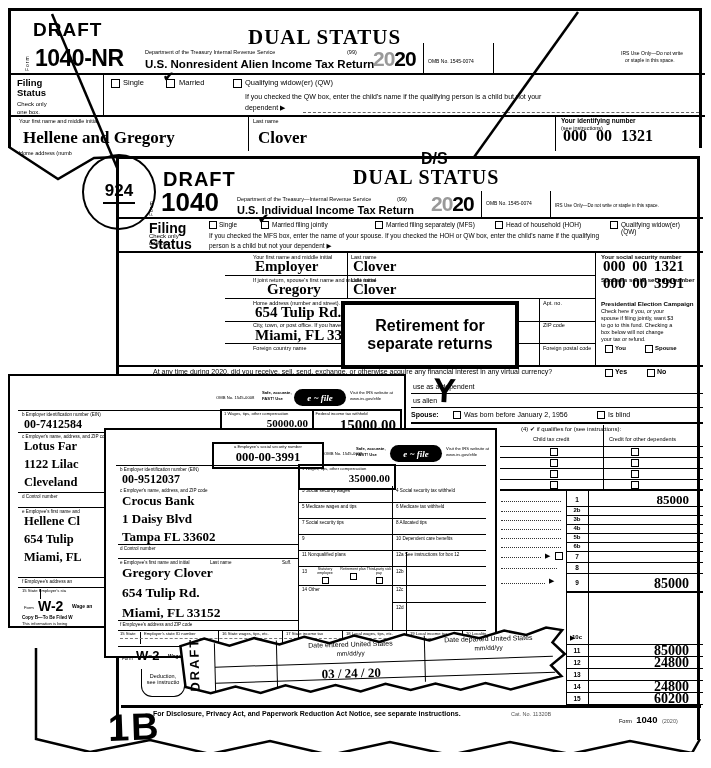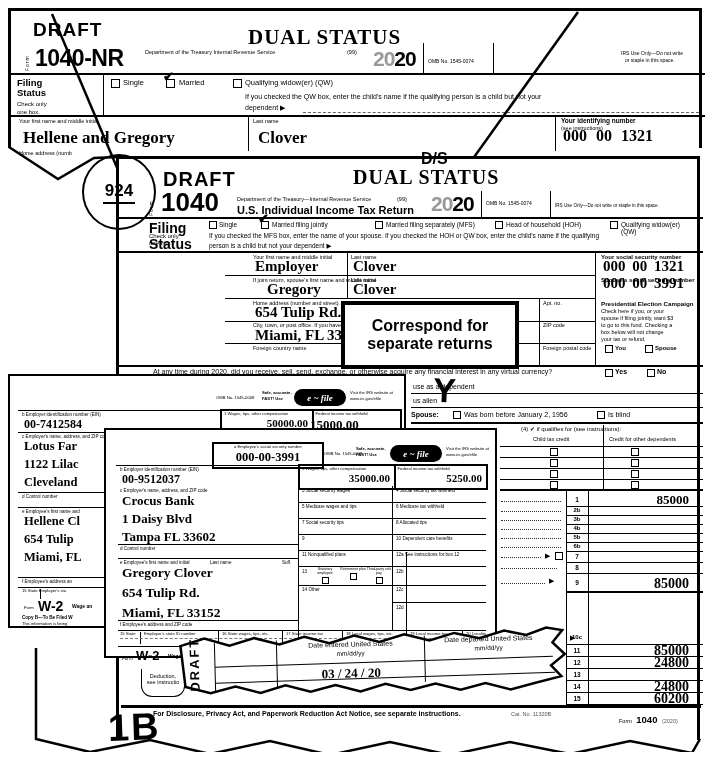--- a/index.html
+++ b/index.html
@@ -38,20 +38,21 @@
 
 <div id="canvas">
 
   <div class="page" id="p1" style="left:8px;top:8px;width:694px;height:140px;border-left:3px solid #000;border-top:3px solid #000;border-right:3px solid #000;z-index:1">
     <div class="abs b" style="left:22px;top:8px;font-size:19px;letter-spacing:1px">DRAFT</div>
     <div class="abs v" style="left:237px;top:14px;font-size:21px;letter-spacing:1px">DUAL STATUS</div>
     <div class="abs vert t5" style="left:14px;top:36px;height:24px">Form</div>
     <div class="abs b" style="left:24px;top:34px;font-size:23px;letter-spacing:-0.5px">1040-NR</div>
     <div class="abs t" style="left:134px;top:38px;width:190px">Department of the Treasury    Internal Revenue Service</div>
     <div class="abs t" style="left:336px;top:38px">(99)</div>
+    <div class="abs b" style="left:134px;top:47px;font-size:11.5px">U.S. Nonresident Alien Income Tax Return</div>
     <div class="abs" style="left:362px;top:36px;font-size:21px;font-weight:bold;letter-spacing:-1px">
       <span style="color:#999">20</span><span>20</span>
     </div>
     <div class="vl" style="left:412px;top:32px;height:30px"></div>
     <div class="abs t5" style="left:417px;top:48px;width:62px">OMB No. 1545-0074</div>
     <div class="vl" style="left:482px;top:32px;height:30px"></div>
     <div class="abs t5" style="left:610px;top:40px;width:80px">IRS Use Only—Do not write</div>
     <div class="abs t5" style="left:614px;top:47px;width:80px">or staple in this space.</div>
     <div class="hl" style="left:0;top:62px;width:694px;height:2px"></div>
 
@@ -162,21 +163,21 @@
     <div class="abs t" style="left:482px;top:163px">to go to this fund. Checking a</div>
     <div class="abs t" style="left:482px;top:170px">box below will not change</div>
     <div class="abs t" style="left:482px;top:177px">your tax or refund.</div>
     <div class="cbs" style="left:486px;top:186px"></div>
     <div class="abs b s6" style="left:496px;top:186px">You</div>
     <div class="cbs" style="left:526px;top:186px"></div>
     <div class="abs b s6" style="left:536px;top:186px">Spouse</div>
 
     <div class="abs" style="left:222px;top:142px;width:170px;height:60px;border:4px solid #000;background:#fff;z-index:3;
                 display:flex;flex-direction:column;align-items:center;justify-content:center">
-      <div class="b" style="font-size:16px">Correspond for</div>
+      <div class="b" style="font-size:16px">Retirement for</div>
       <div class="b" style="font-size:16px">separate returns</div>
     </div>
 
     <div class="hl" style="left:0;top:206px;width:584px;height:1.5px"></div>
 
     <div class="abs s7" style="left:34px;top:209px;width:450px">At any time during 2020, did you receive, sell, send, exchange, or otherwise acquire any financial interest in any virtual currency?</div>
     <div class="cbs" style="left:486px;top:210px"></div>
     <div class="abs b s7" style="left:496px;top:209px">Yes</div>
     <div class="cbs" style="left:528px;top:210px"></div>
     <div class="abs b s7" style="left:538px;top:209px">No</div>
@@ -319,21 +320,21 @@
     <div class="abs t4" style="left:340px;top:21px">www.irs.gov/efile</div>
     <div class="hl" style="left:8px;top:34px;width:382px"></div>
     <div class="abs t45" style="left:12px;top:36px">b  Employer identification number (EIN)</div>
     <div class="abs v" style="left:14px;top:41px;font-size:12px">00-7412584</div>
     <div class="abs" style="left:210px;top:33px;width:90px;height:22px;border:2px solid #000">
       <div class="t4" style="margin:1px 0 0 2px">1    Wages, tips, other compensation</div>
       <div class="v" style="font-size:11px;text-align:right;margin-right:4px">50000.00</div>
     </div>
     <div class="abs" style="left:300px;top:33px;width:90px;height:22px;border:2px solid #000;border-left:none">
       <div class="t4" style="margin:1px 0 0 2px">2    Federal income tax withheld</div>
-      <div class="v" style="font-size:13px;margin-right:4px">15000.00</div>
+      <div class="v" style="font-size:15px;text-align:right;margin-right:4px">15000.00</div>
     </div>
     <div class="hl" style="left:8px;top:56px;width:202px"></div>
     <div class="abs t45" style="left:12px;top:58px">c  Employer's name, address, and ZIP code</div>
     <div class="abs v" style="left:14px;top:63px;font-size:12.5px">Lotus Far</div>
     <div class="abs v" style="left:14px;top:81px;font-size:12.5px">1122 Lilac</div>
     <div class="abs v" style="left:14px;top:99px;font-size:12.5px">Cleveland</div>
     <div class="hl" style="left:8px;top:116px;width:88px"></div>
     <div class="abs t45" style="left:12px;top:118px">d  Control number</div>
     <div class="hl" style="left:8px;top:131px;width:88px"></div>
     <div class="abs t45" style="left:12px;top:133px">e  Employee's first name and</div>
@@ -362,24 +363,20 @@
     <div class="abs t4 b" style="left:250px;top:23px">FAST! Use</div>
     <div class="pill" style="left:284px;top:15px;width:52px;height:17px">e ~ file</div>
     <div class="abs t4" style="left:340px;top:17px">Visit the IRS website at</div>
     <div class="abs t4" style="left:340px;top:23px">www.irs.gov/efile</div>
     <div class="hl" style="left:10px;top:35px;width:370px"></div>
     <div class="abs t45" style="left:14px;top:37px">b  Employer identification number (EIN)</div>
     <div class="abs v" style="left:16px;top:42px;font-size:12px">00-9512037</div>
     <div class="abs" style="left:192px;top:34px;width:94px;height:22px;border:2px solid #000">
       <div class="t4" style="margin:1px 0 0 2px">1    Wages, tips, other compensation</div>
       <div class="v" style="font-size:11px;text-align:right;margin-right:4px">35000.00</div>
-    </div>
-    <div class="abs" style="left:286px;top:34px;width:94px;height:22px;border:2px solid #000;border-left:none">
-      <div class="t4" style="margin:1px 0 0 2px">2    Federal income tax withheld</div>
-      <div class="v" style="font-size:11px;text-align:right;margin-right:4px">5250.00</div>
     </div>
     <div class="abs t45" style="left:14px;top:58px">c  Employer's name, address, and ZIP code</div>
     <div class="abs v" style="left:16px;top:63px;font-size:13px">Crocus Bank</div>
     <div class="abs v" style="left:16px;top:81px;font-size:13px">1 Daisy Blvd</div>
     <div class="abs v" style="left:16px;top:99px;font-size:13px">Tampa FL  33602</div>
     <div class="vl" style="left:192px;top:35px;height:181px"></div>
     <div class="vl" style="left:286px;top:56px;height:144px"></div>
     <div class="abs t45" style="left:196px;top:58px">3    Social security wages</div>
     <div class="abs t45" style="left:290px;top:58px">4    Social security tax withheld</div>
     <div class="hl" style="left:192px;top:72px;width:188px"></div>

